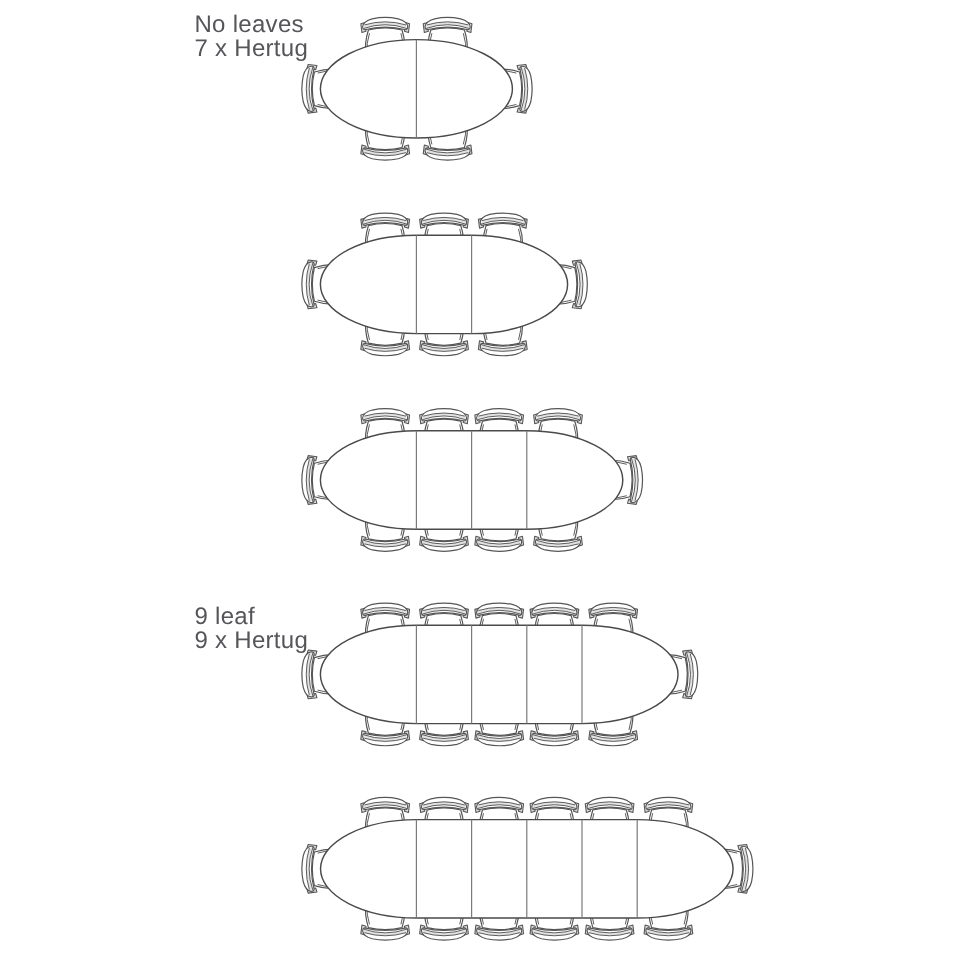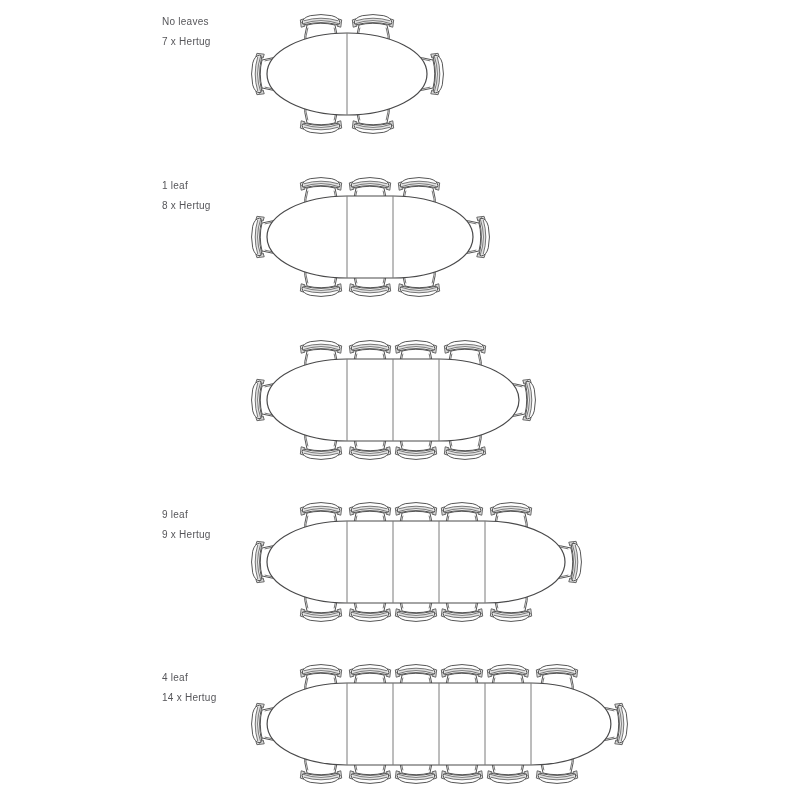--- a/index.html
+++ b/index.html
@@ -8,21 +8,21 @@
     background: #ffffff;
     font-family: "Liberation Sans", sans-serif;
     overflow: hidden;
     position: relative;
   }
   .canvas { position: absolute; inset: 0; width: 808px; height: 808px; }
   #diagram { position: absolute; left: 0; top: 0; }
   .row-label {
     position: absolute;
     left: 162px;
-    font-size: 10px;
+    font-size: 20px;
     line-height: 19.5px;
     letter-spacing: 0.25px;
     color: #56565a;
     white-space: nowrap;
   }
 </style>
 </head>
 <body>
 
 <div class="canvas">
@@ -121,26 +121,18 @@
         <line x1="439" x2="439" y1="683" y2="765" stroke="#7a7a7a" stroke-width="1"></line>
         <line x1="485" x2="485" y1="683" y2="765" stroke="#7a7a7a" stroke-width="1"></line>
         <line x1="531" x2="531" y1="683" y2="765" stroke="#7a7a7a" stroke-width="1"></line>
       </g>
     </svg>
 
   <div class="row-label" style="top:12px">
     <div>No leaves</div>
     <div>7 x Hertug</div>
   </div>
-  <div class="row-label" style="top:176px">
-    <div>1 leaf</div>
-    <div>8 x Hertug</div>
-  </div>
   <div class="row-label" style="top:505px">
     <div>9 leaf</div>
     <div>9 x Hertug</div>
-  </div>
-  <div class="row-label" style="top:668px">
-    <div>4 leaf</div>
-    <div>14 x Hertug</div>
   </div>
 
 </div>
 
 </body></html>

